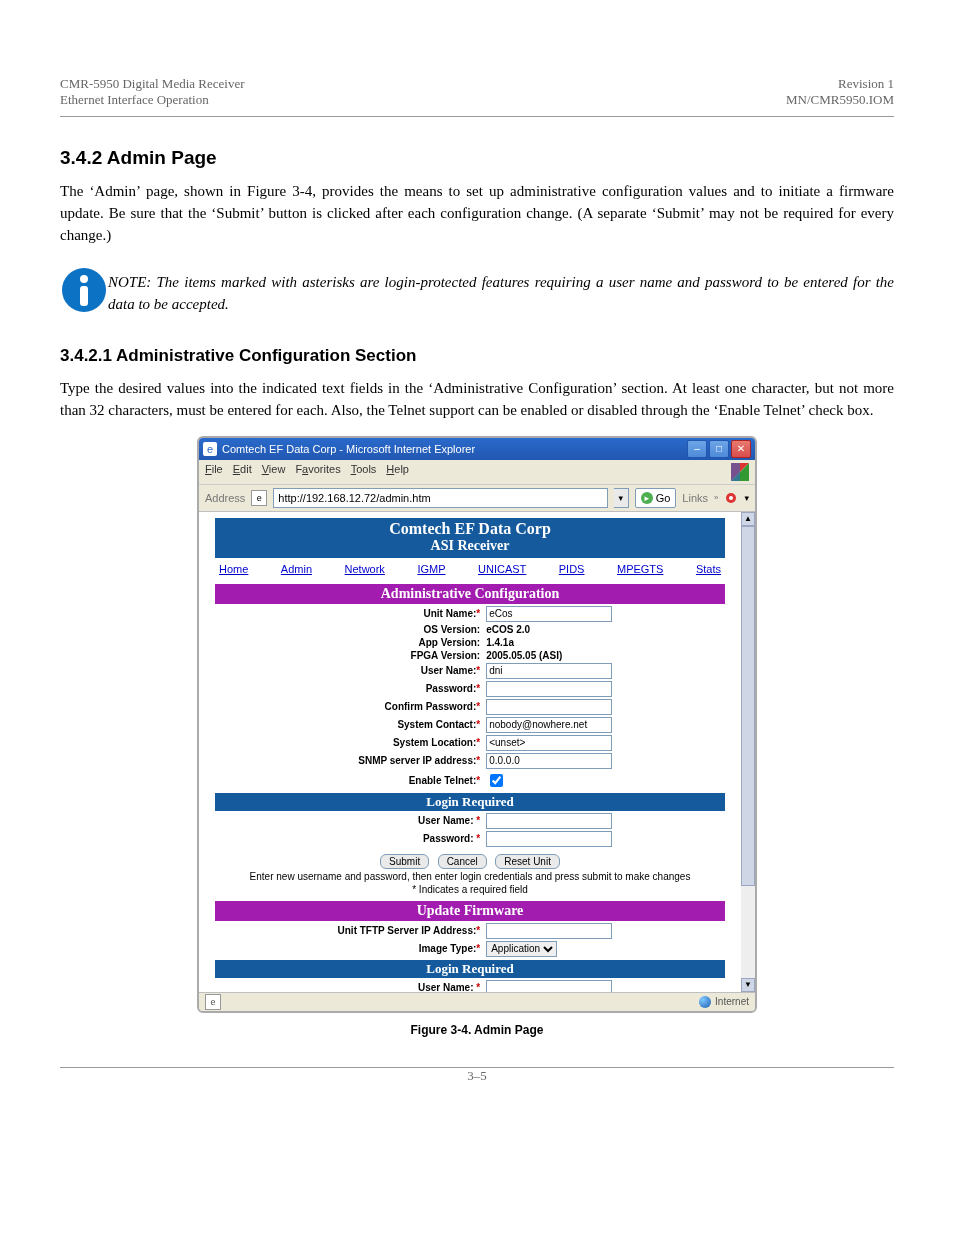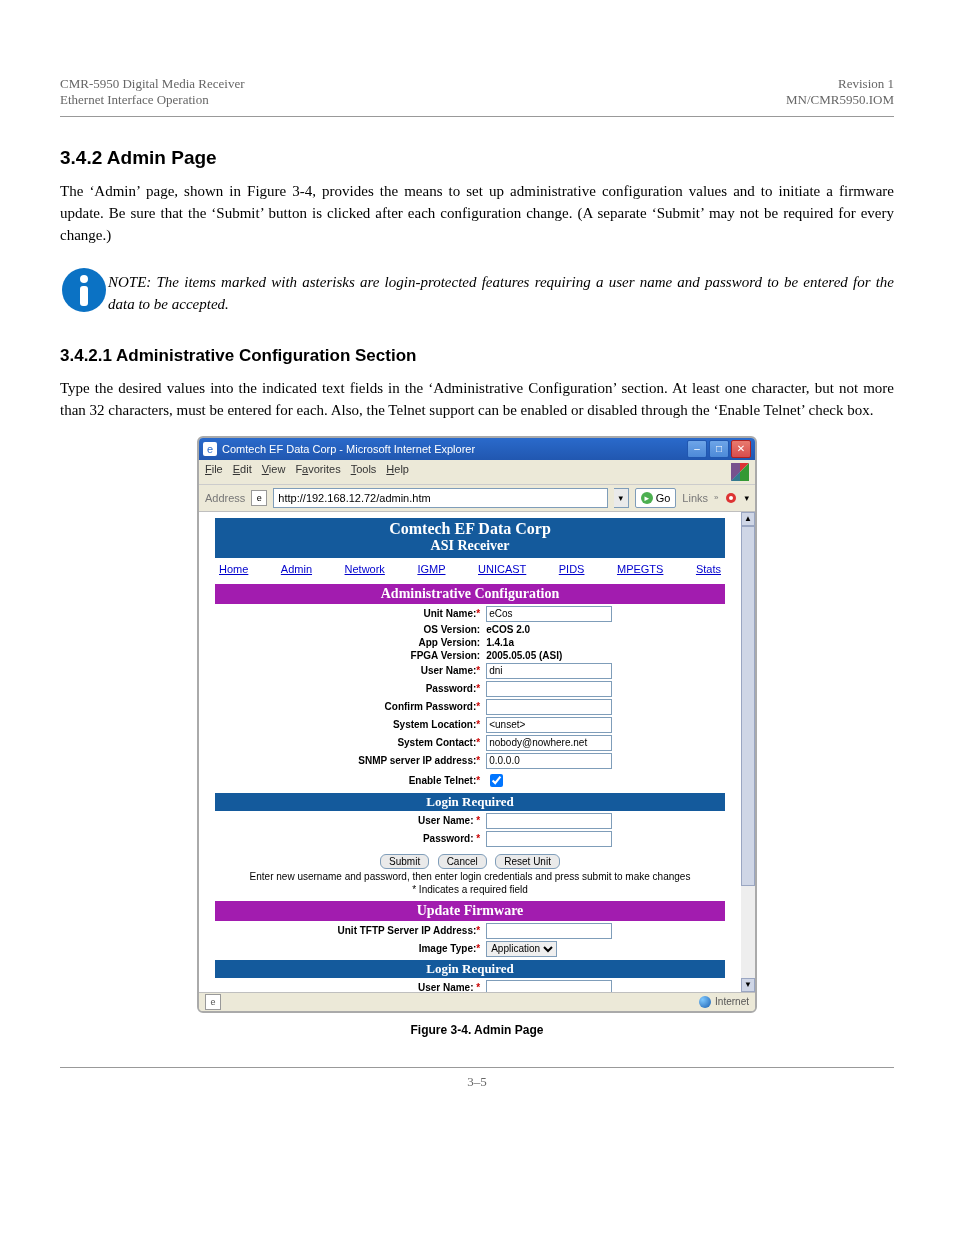--- a/index.html
+++ b/index.html
@@ -58,21 +58,21 @@
   .form-row .val select { height:16px; font-size:10px; border:1px solid #7f9db9; }
   .form-row .val .static { font-weight:bold; }
   .btn-row { text-align:center; margin-top:4px; }
   .btn-row button { font-size:10px; padding:1px 8px; margin:0 2px; border:1px solid #7f9db9; background:#eaeaea; border-radius:6px; cursor:pointer; }
   .help-text { text-align:center; font-size:10px; margin-top:2px; }
 
   .statusbar { height:18px; background:#ece9d8; border-top:1px solid #bfbfbf; display:flex; align-items:center; justify-content:space-between; padding:0 6px; font-size:10px; color:#555; }
   .status-right { display:flex; align-items:center; gap:4px; }
   .globe { width:12px; height:12px; border-radius:6px; background:radial-gradient(circle at 30% 30%, #7ec8ff, #1b5fb0); }
 
-  .ftr { border-top:1px solid #999; margin-top:30px; padding-top:6px; text-align:center; font-size:13px; color:#666; }
+  .ftr { border-top:1px solid #999; margin-top:30px; text-align:center; font-size:13px; color:#666; }
 </style>
 </head>
 <body>
 
 <div class="page">
 
   <div class="hdr">
     <div>
       <div>CMR-5950 Digital Media Receiver</div>
       <div>Ethernet Interface Operation</div>
@@ -201,26 +201,26 @@
           </div>
         <div class="form-row">
             <div class="lbl"><span>Password:</span><span class="ast">*</span></div>
             <div class="val"><input type="password" style=""></div>
           </div>
         <div class="form-row">
             <div class="lbl"><span>Confirm Password:</span><span class="ast">*</span></div>
             <div class="val"><input type="password" style=""></div>
           </div>
         <div class="form-row">
+            <div class="lbl"><span>System Contact:</span><span class="ast">*</span></div>
+            <div class="val"><input type="text" value="nobody@nowhere.net" style=""></div>
+          </div>
+        <div class="form-row">
             <div class="lbl"><span>System Location:</span><span class="ast">*</span></div>
             <div class="val"><input type="text" value="&lt;unset&gt;" style=""></div>
-          </div>
-        <div class="form-row">
-            <div class="lbl"><span>System Contact:</span><span class="ast">*</span></div>
-            <div class="val"><input type="text" value="nobody@nowhere.net" style=""></div>
           </div>
         <div class="form-row">
             <div class="lbl"><span>SNMP server IP address:</span><span class="ast">*</span></div>
             <div class="val"><input type="text" value="0.0.0.0" style=""></div>
           </div>
         <div class="form-row">
             <div class="lbl"><span>Enable Telnet:</span><span class="ast">*</span></div>
             <div class="val"><input type="checkbox" checked="" style=""></div>
           </div>
 

